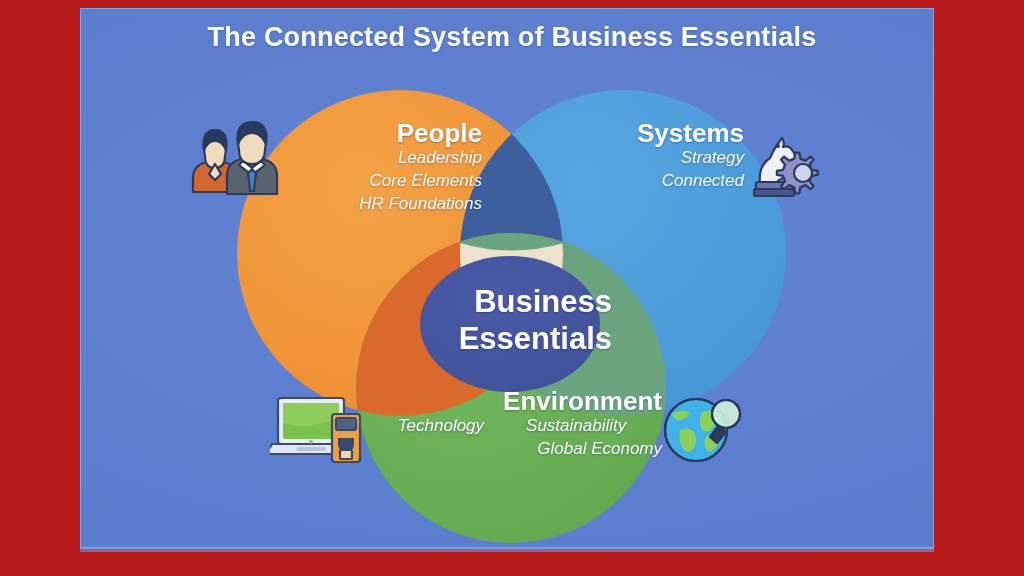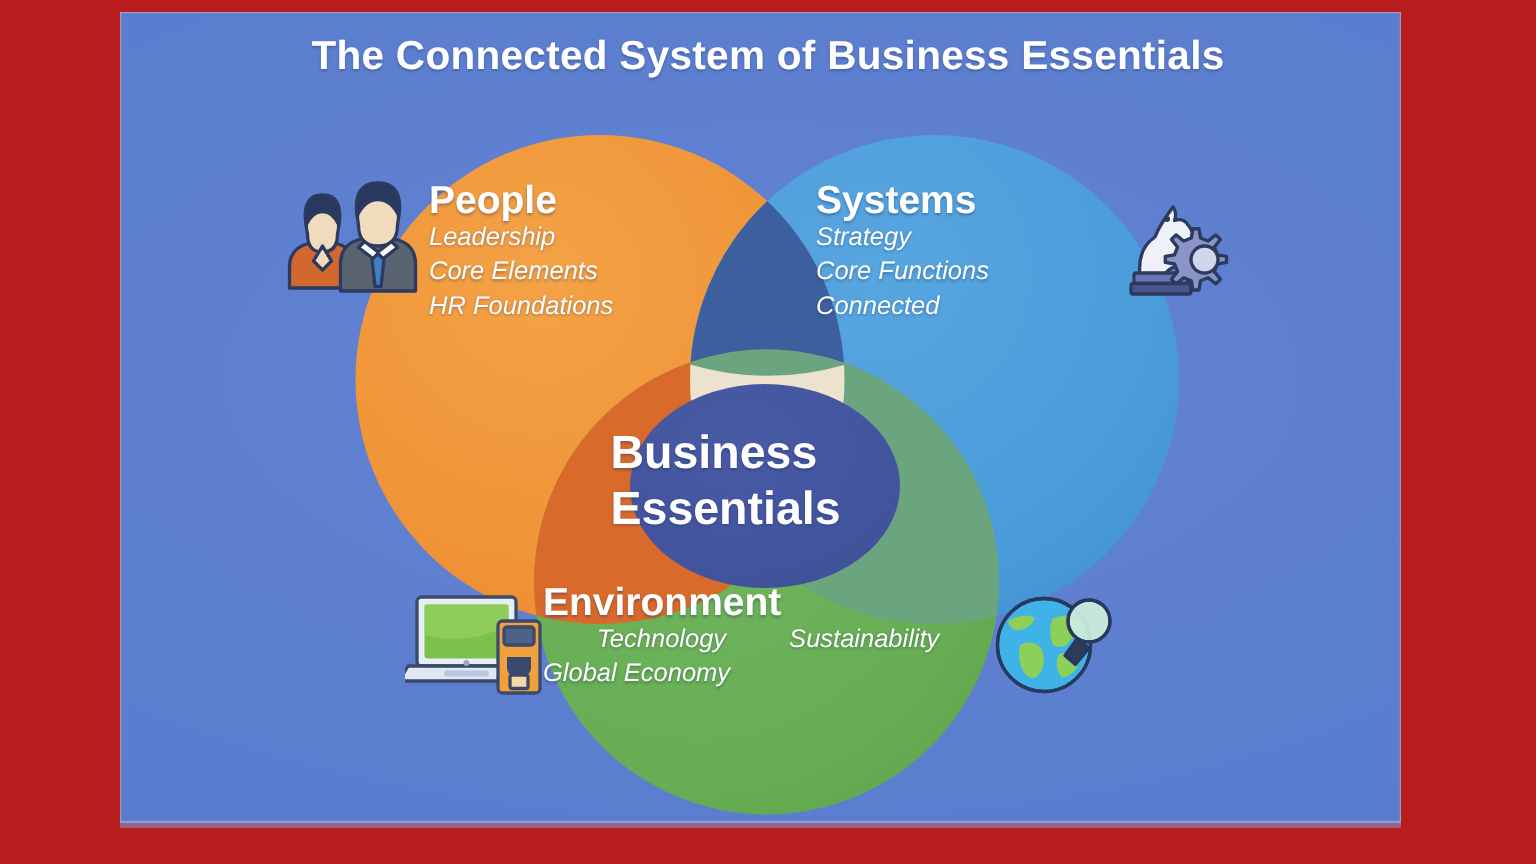--- a/index.html
+++ b/index.html
@@ -38,21 +38,21 @@
     letter-spacing:.2px;
     text-shadow:0 1px 2px rgba(30,50,100,.35);
   }
 
   
   #venn{
     position:absolute; left:0; top:0; width:1024px; height:576px;
   }
 
   
-  .lbl{ position:absolute; color:#ffffff; text-align:left; text-shadow:0 1px 2px rgba(20,40,90,.38); }
+  .lbl{ position:absolute; color:#ffffff; text-align:right; text-shadow:0 1px 2px rgba(20,40,90,.38); }
   .lbl .head{ font-size:26px; font-weight:bold; line-height:1.05; }
   .lbl .sub{ font-size:17px; line-height:1.34; font-weight:normal;font-style:italic; }
 
   #people-label{ left:286px; top:120px; width:196px; }
   #systems-label{ left:544px; top:120px; width:200px; }
   #environment-label{ left:362px; top:388px; width:300px; }
   #environment-label .sub.row{ display:flex; justify-content:center; gap:42px; }
 
   #center-label{ left:407px; top:283px; width:205px; }
   #center-label .head{ font-size:31px; line-height:1.2; }
@@ -135,21 +135,20 @@
   <div class="lbl" id="people-label">
     <div class="head">People</div>
     <div class="sub">Leadership</div>
     <div class="sub">Core Elements</div>
     <div class="sub">HR Foundations</div>
   </div>
 
   <div class="lbl" id="systems-label">
     <div class="head">Systems</div>
     <div class="sub">Strategy</div>
-    <div class="sub">Core Functions</div>
     <div class="sub">Connected</div>
   </div>
 
   <div class="lbl" id="environment-label">
     <div class="head">Environment</div>
     <div class="sub row">
       <span>Technology</span>
       <span>Sustainability</span>
     </div>
     <div class="sub">Global Economy</div>

